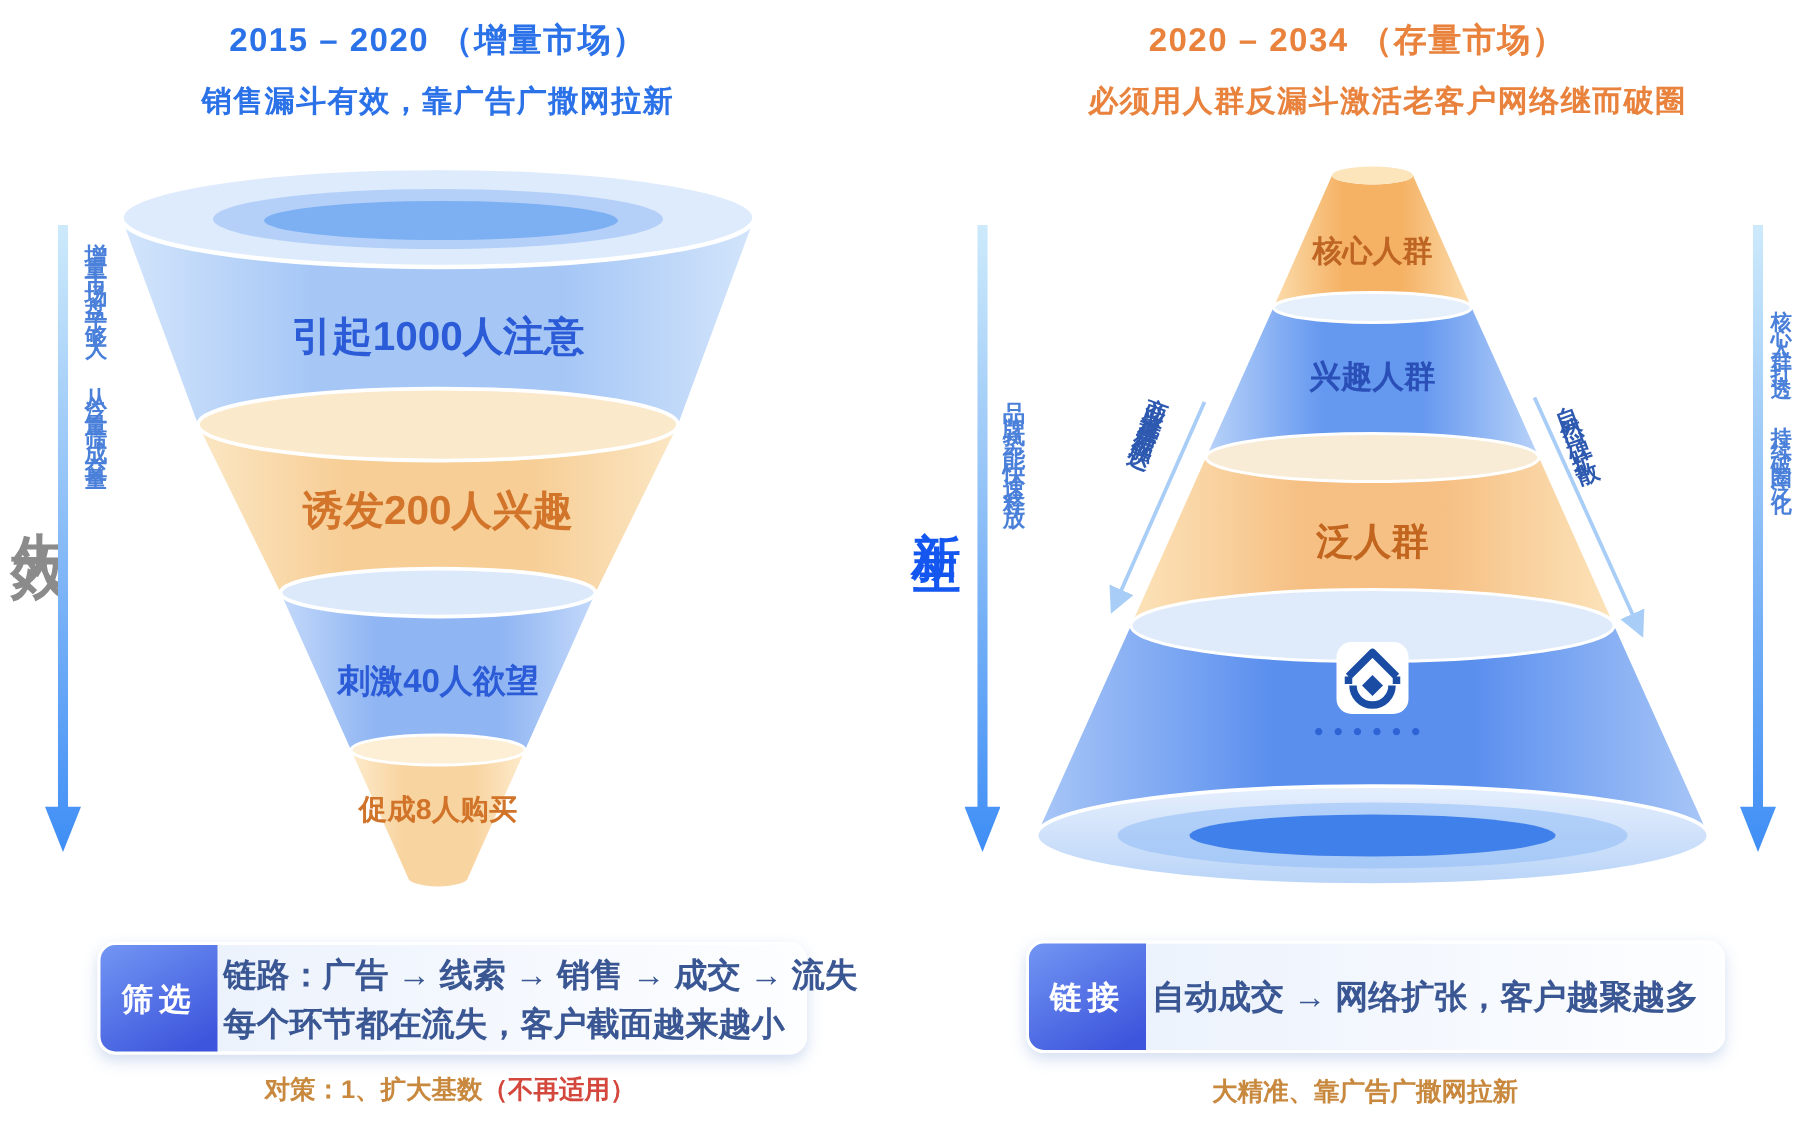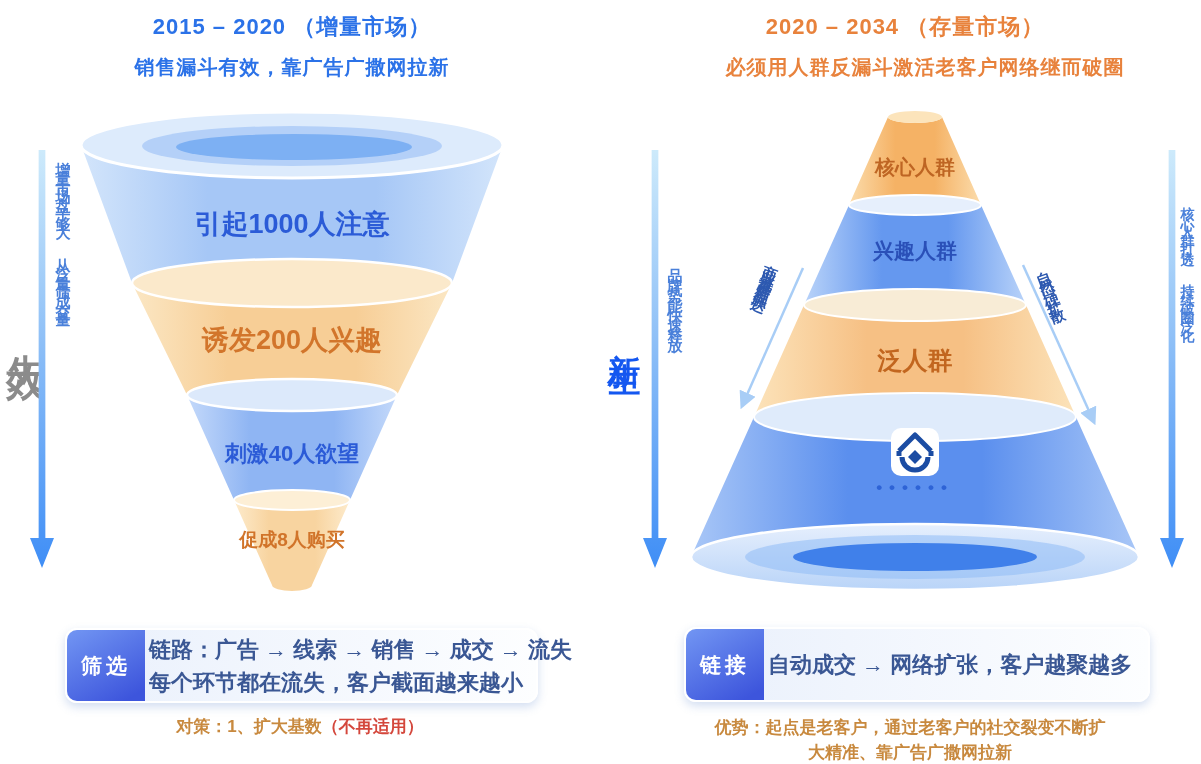--- a/index.html
+++ b/index.html
@@ -199,15 +199,14 @@
 <div class="abs vtext" style="left:1181px;top:196px;font-size:14px;letter-spacing:9px;">核心人群打透，持续破圈泛化</div>
 
 <div class="abs sum-box" style="left:684px;top:627px;width:466px;">
   <div class="sum-tag">链接</div>
   <div class="sum-body">
     <div>自动成交 → 网络扩张，客户越聚越多</div>
   </div>
 </div>
 
 <div class="abs footnote center gold" style="left:660px;top:715px;width:500px;">
-  <div>优势：起点是老客户，通过老客户的社交裂变不断扩</div>
   <div>大精准、靠广告广撒网拉新</div>
 </div>
 
 </body></html>

